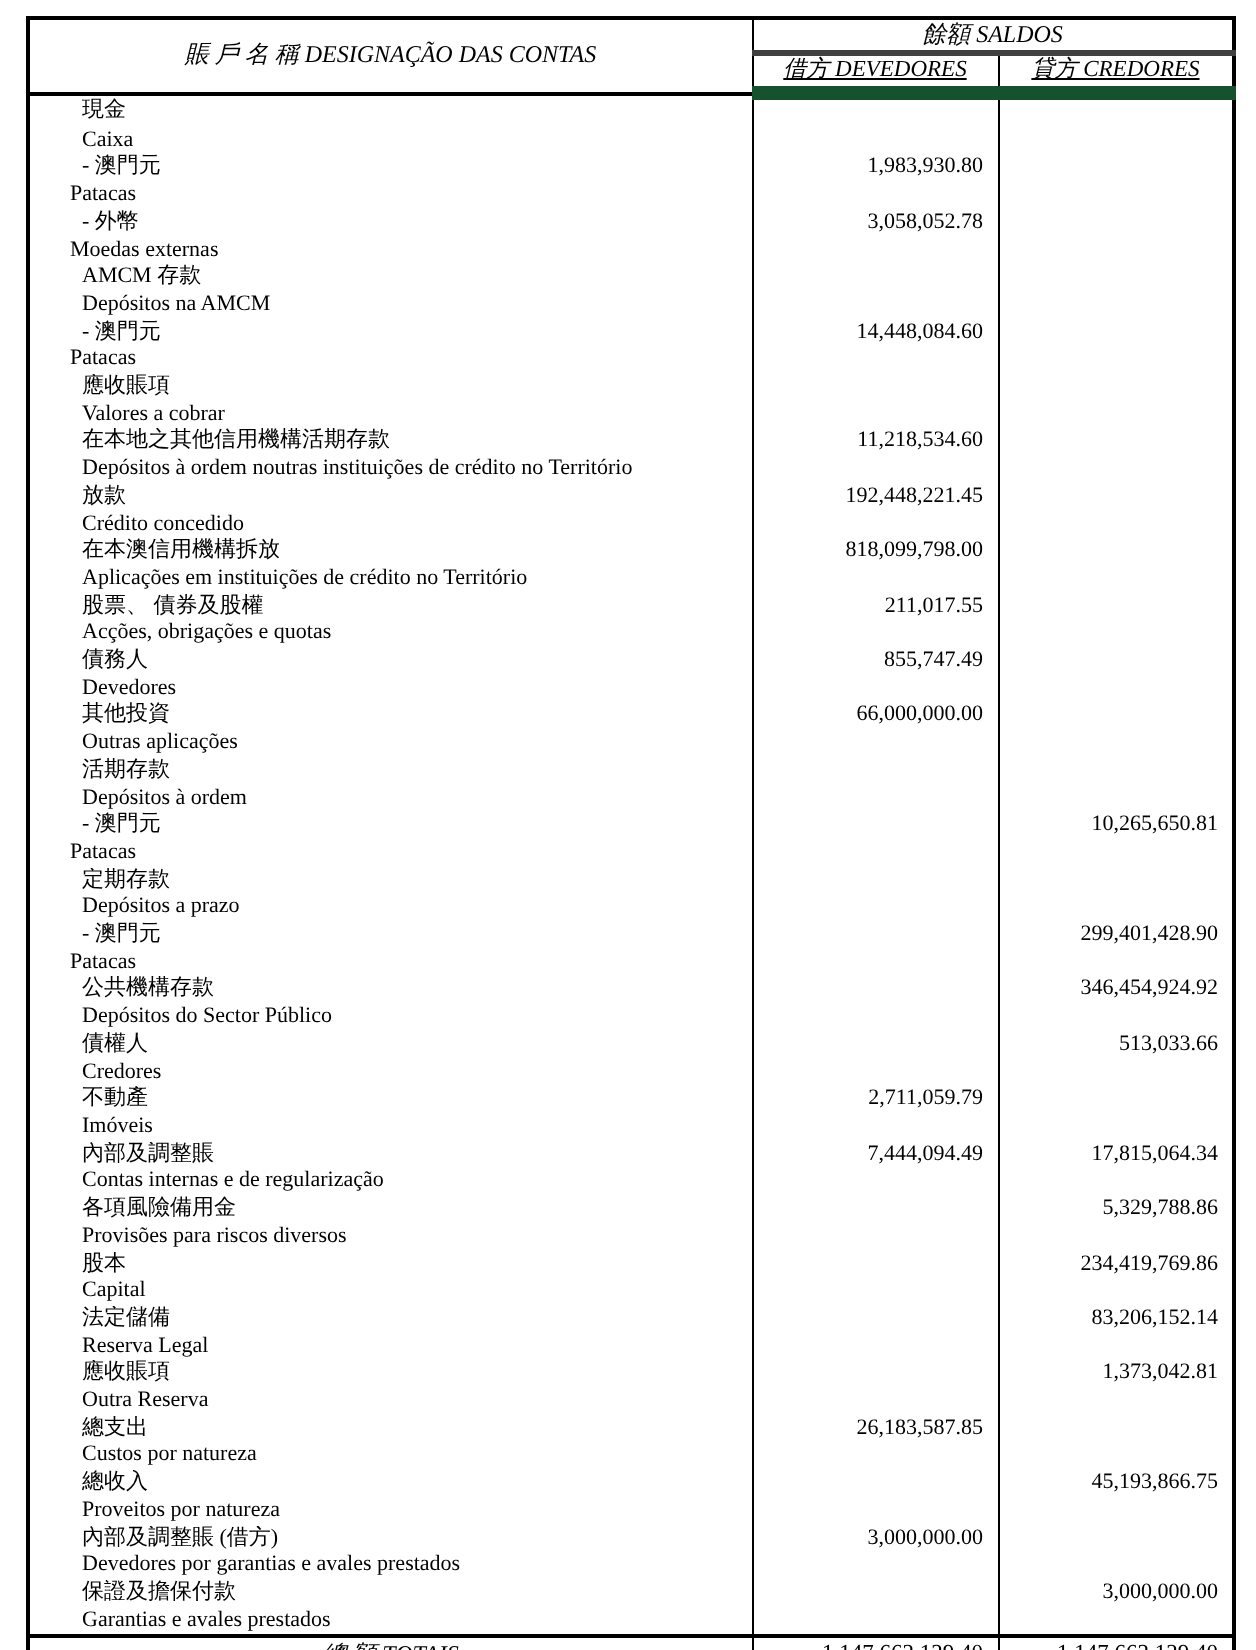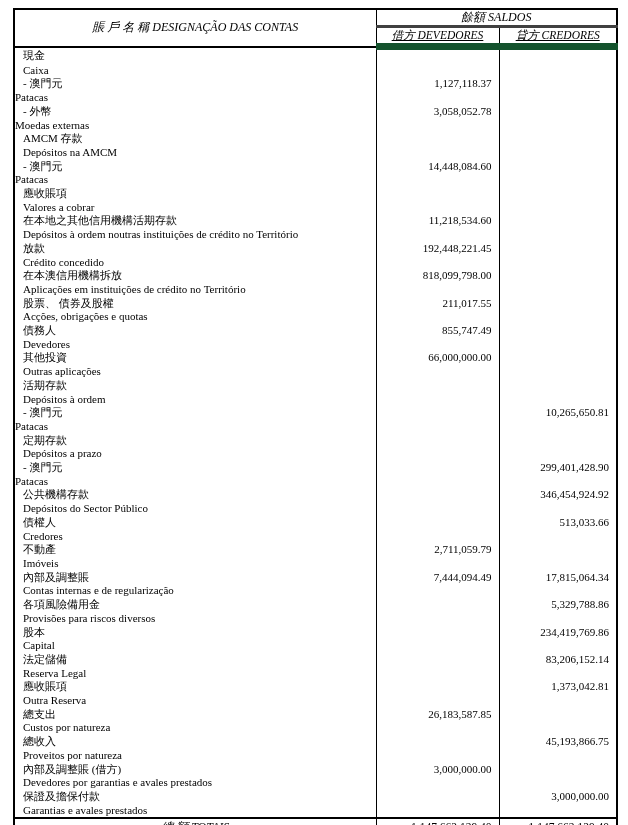--- a/index.html
+++ b/index.html
@@ -51,22 +51,22 @@
   }
   thead th.h-accounts { border-bottom: 2px solid #000; }
   thead th.h-saldos   { border-bottom: 3px solid #404040; }
   thead tr.sub th     { border-bottom: 7px solid #14532d; font-size: 11.5px; text-decoration: underline; }
 
   tbody td {
     font-size: 11px;
     height: 13.7px;
     line-height: 13.7px;
   }
-  tbody td.label { padding-left: 8px; }
-  tbody td.label.indent { padding-left: 0; }
+  tbody td.label { padding-left: 26px; }
+  tbody td.label.indent { padding-left: 20px; }
   td.num {
     text-align: right;
     padding-right: 7px;
   }
 
   tfoot td {
     border-top: 2px solid #000;
     height: 16px;
     line-height: 16px;
     font-size: 11.5px;
@@ -103,21 +103,21 @@
           <td class="num"></td>
           <td class="num"></td>
         </tr>
         <tr>
           <td class="label">Caixa</td>
           <td class="num"></td>
           <td class="num"></td>
         </tr>
         <tr>
           <td class="label">- 澳門元</td>
-          <td class="num">1,127,118.37</td>
+          <td class="num">1,983,930.80</td>
           <td class="num"></td>
         </tr>
         <tr>
           <td class="label indent">Patacas</td>
           <td class="num"></td>
           <td class="num"></td>
         </tr>
         <tr>
           <td class="label">- 外幣</td>
           <td class="num">3,058,052.78</td>

